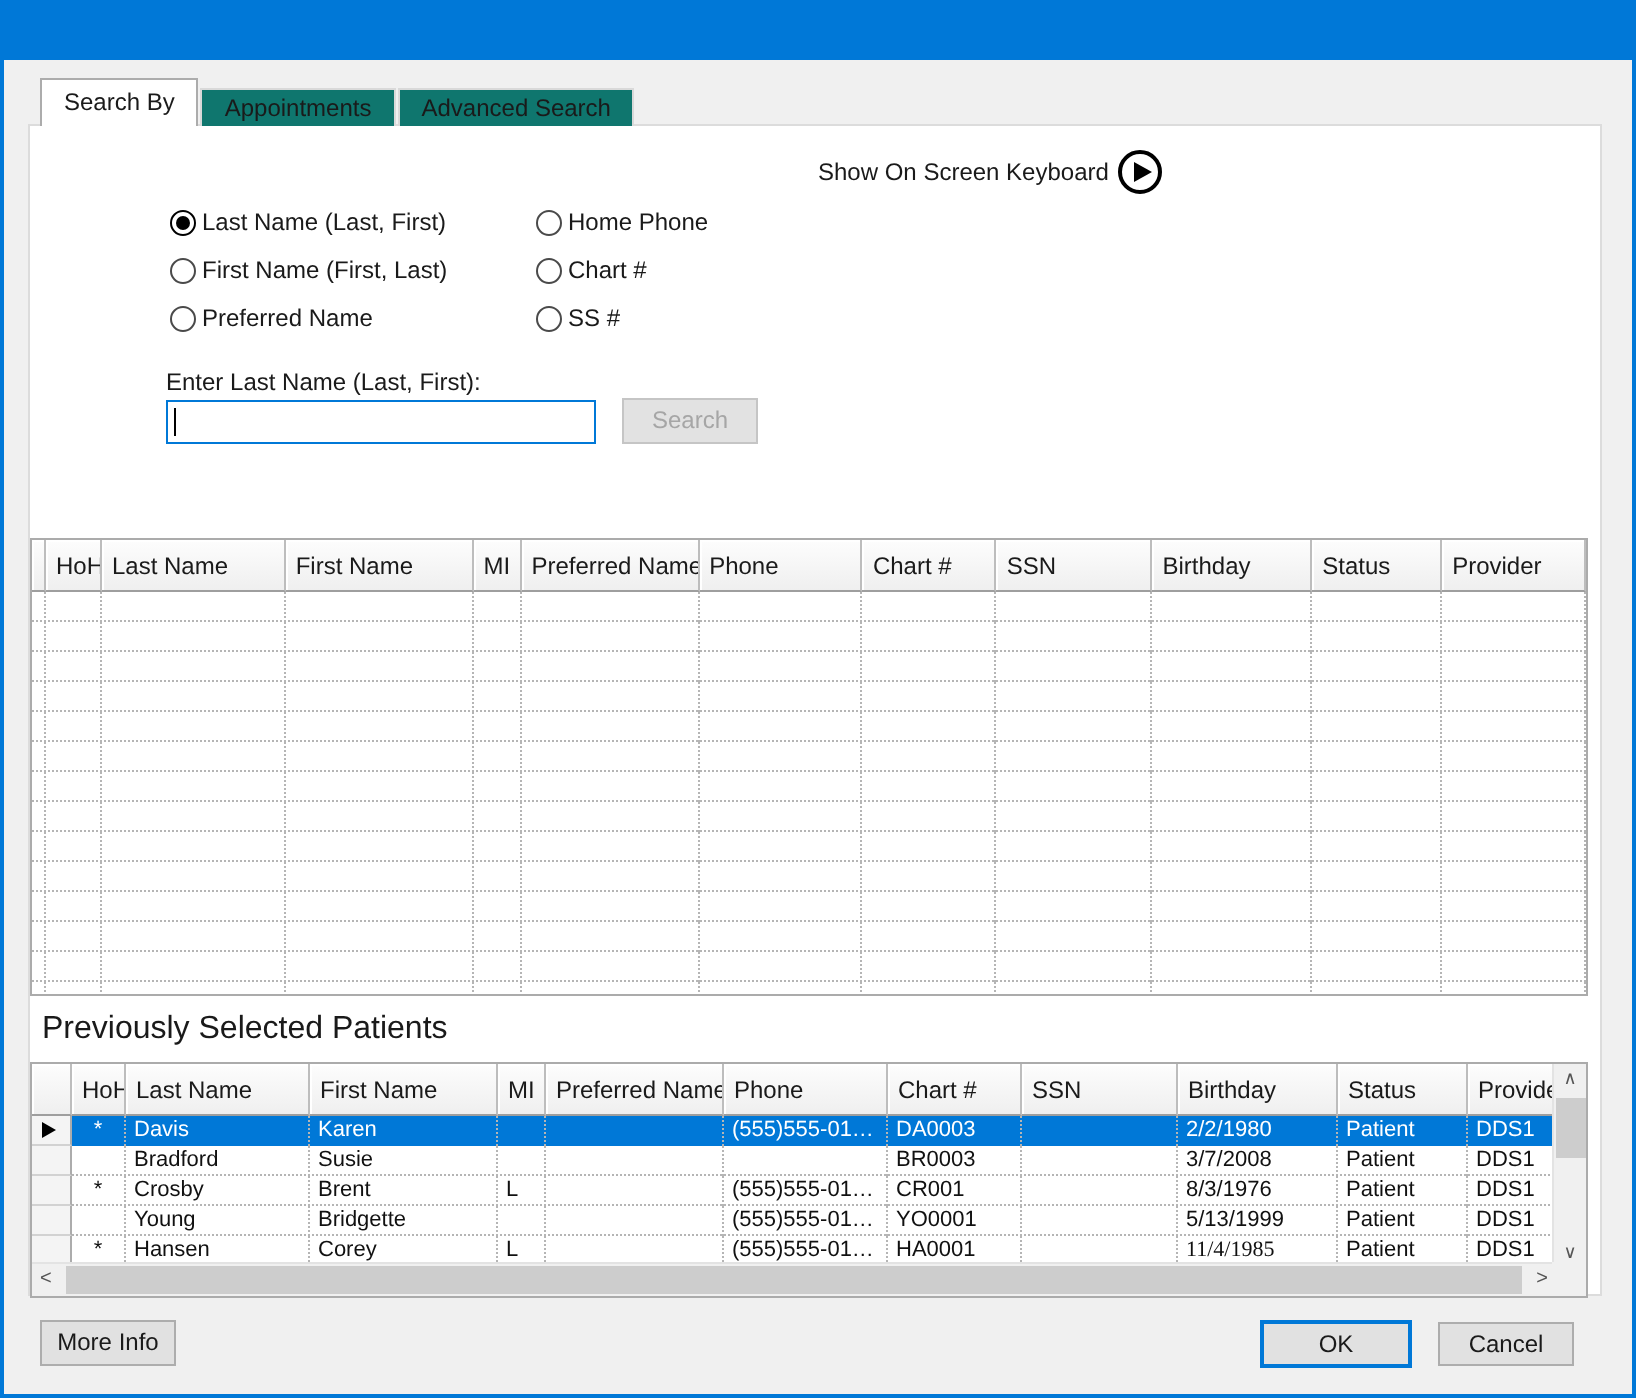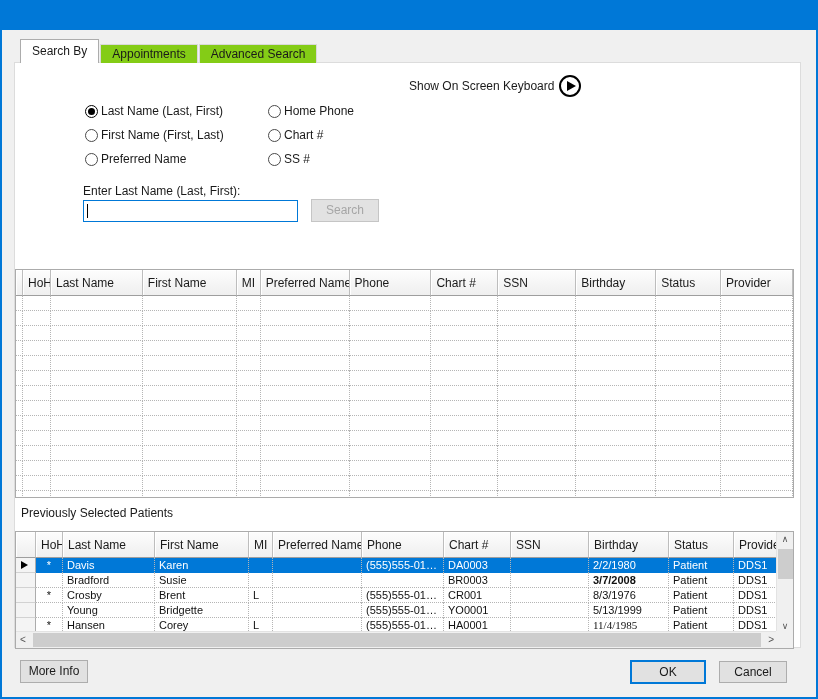--- a/index.html
+++ b/index.html
@@ -4,21 +4,21 @@
 <style>
   html,body{margin:0;padding:0;background:#cfcfcf;}
   *{font-family:"Liberation Sans",sans-serif;}
   .dialog{position:relative;width:818px;height:699px;background:#0078D7;overflow:hidden;}
   .titlebar{position:absolute;top:0;left:0;width:818px;height:30px;background:#0078D7;color:#fff;
             font-size:13px;line-height:31px;padding-left:10px;box-sizing:border-box;}
   .client{position:absolute;top:30px;left:2px;width:814px;height:667px;background:#F0F0F0;}
 
   
   .tabstrip{position:absolute;top:10px;left:18px;height:23px;display:flex;align-items:flex-end;z-index:3;}
-  .tab{box-sizing:border-box;font-size:12px;color:#1a1a1a;padding:0 11px;background:#84cc16;
+  .tab{box-sizing:border-box;font-size:12px;color:#1a1a1a;padding:0 11px;background:#0f766e;
        border:1px solid #D9D9D9;border-bottom:none;height:19px;line-height:19px;margin-right:1px;}
   .tab.active{background:#fff;border:1px solid #ACACAC;border-bottom:none;height:24px;line-height:22px;}
   .tabpage{position:absolute;top:32px;left:12px;width:787px;height:586px;background:#fff;
            border:1px solid #DCDCDC;box-sizing:border-box;z-index:1;}
 
   
   .kb-label{position:absolute;left:394px;top:16px;font-size:12px;color:#1a1a1a;}
   .play{position:absolute;left:544px;top:12px;width:22px;height:22px;border:2px solid #000;border-radius:50%;
         box-sizing:border-box;}
   .play::after{content:"";position:absolute;left:6px;top:4px;width:0;height:0;
@@ -65,21 +65,21 @@
   .vsb{position:absolute;top:0;right:0;width:17px;height:101px;background:#F0F0F0;border-left:1px solid #E3E3E3;box-sizing:border-box;}
   .vsb .arr{position:absolute;left:0;width:16px;text-align:center;font-size:9px;color:#555;}
   .vsb .arr.up{top:2px;} .vsb .arr.dn{bottom:2px;}
   .vsb .thumb{position:absolute;left:1px;top:17px;width:15px;height:30px;background:#CDCDCD;}
   .hsb{position:absolute;bottom:0;left:0;width:762px;height:17px;background:#F0F0F0;border-top:1px solid #E3E3E3;box-sizing:border-box;}
   .hsb .arr{position:absolute;top:2px;font-size:10px;color:#555;}
   .hsb .arr.lf{left:4px;} .hsb .arr.rt{right:4px;}
   .hsb .thumb{position:absolute;left:17px;right:17px;top:1px;height:14px;background:#CDCDCD;}
   .sb-corner{position:absolute;right:0;bottom:0;width:17px;height:17px;background:#F0F0F0;}
 
-  .prev-label{position:absolute;left:6px;top:443px;font-size:12px;color:#1a1a1a;}
+  .prev-label{position:absolute;left:6px;top:443px;font-size:16px;color:#1a1a1a;}
 
   
   .btn{position:absolute;background:#E1E1E1;border:1px solid #ADADAD;box-sizing:border-box;
        font-size:12px;color:#1a1a1a;text-align:center;}
   .btn-more{left:18px;top:630px;width:68px;height:23px;line-height:21px;}
   .btn-ok{left:628px;top:630px;width:76px;height:24px;border:2px solid #0078D7;line-height:20px;}
   .btn-cancel{left:717px;top:631px;width:68px;height:22px;line-height:20px;}
 </style>
 </head>
 <body>
@@ -383,21 +383,21 @@
           <div class="gr">
             <div class="rs" style="width: 20px;"></div>
             <div class="gc hoh" style="width: 27px;"></div>
             <div class="gc" style="width: 92px;">Bradford</div>
             <div class="gc" style="width: 94px;">Susie</div>
             <div class="gc" style="width: 24px;"></div>
             <div class="gc" style="width: 89px;"></div>
             <div class="gc" style="width: 82px;"></div>
             <div class="gc" style="width: 67px;">BR0003</div>
             <div class="gc" style="width: 78px;"></div>
-            <div class="gc" style="width: 80px; font-weight: bold;">3/7/2008</div>
+            <div class="gc" style="width: 80px;">3/7/2008</div>
             <div class="gc" style="width: 65px;">Patient</div>
             <div class="gc" style="width: 43px;">DDS1</div>
           </div>
           <div class="gr">
             <div class="rs" style="width: 20px;"></div>
             <div class="gc hoh" style="width: 27px;">*</div>
             <div class="gc" style="width: 92px;">Crosby</div>
             <div class="gc" style="width: 94px;">Brent</div>
             <div class="gc" style="width: 24px;">L</div>
             <div class="gc" style="width: 89px;"></div>

